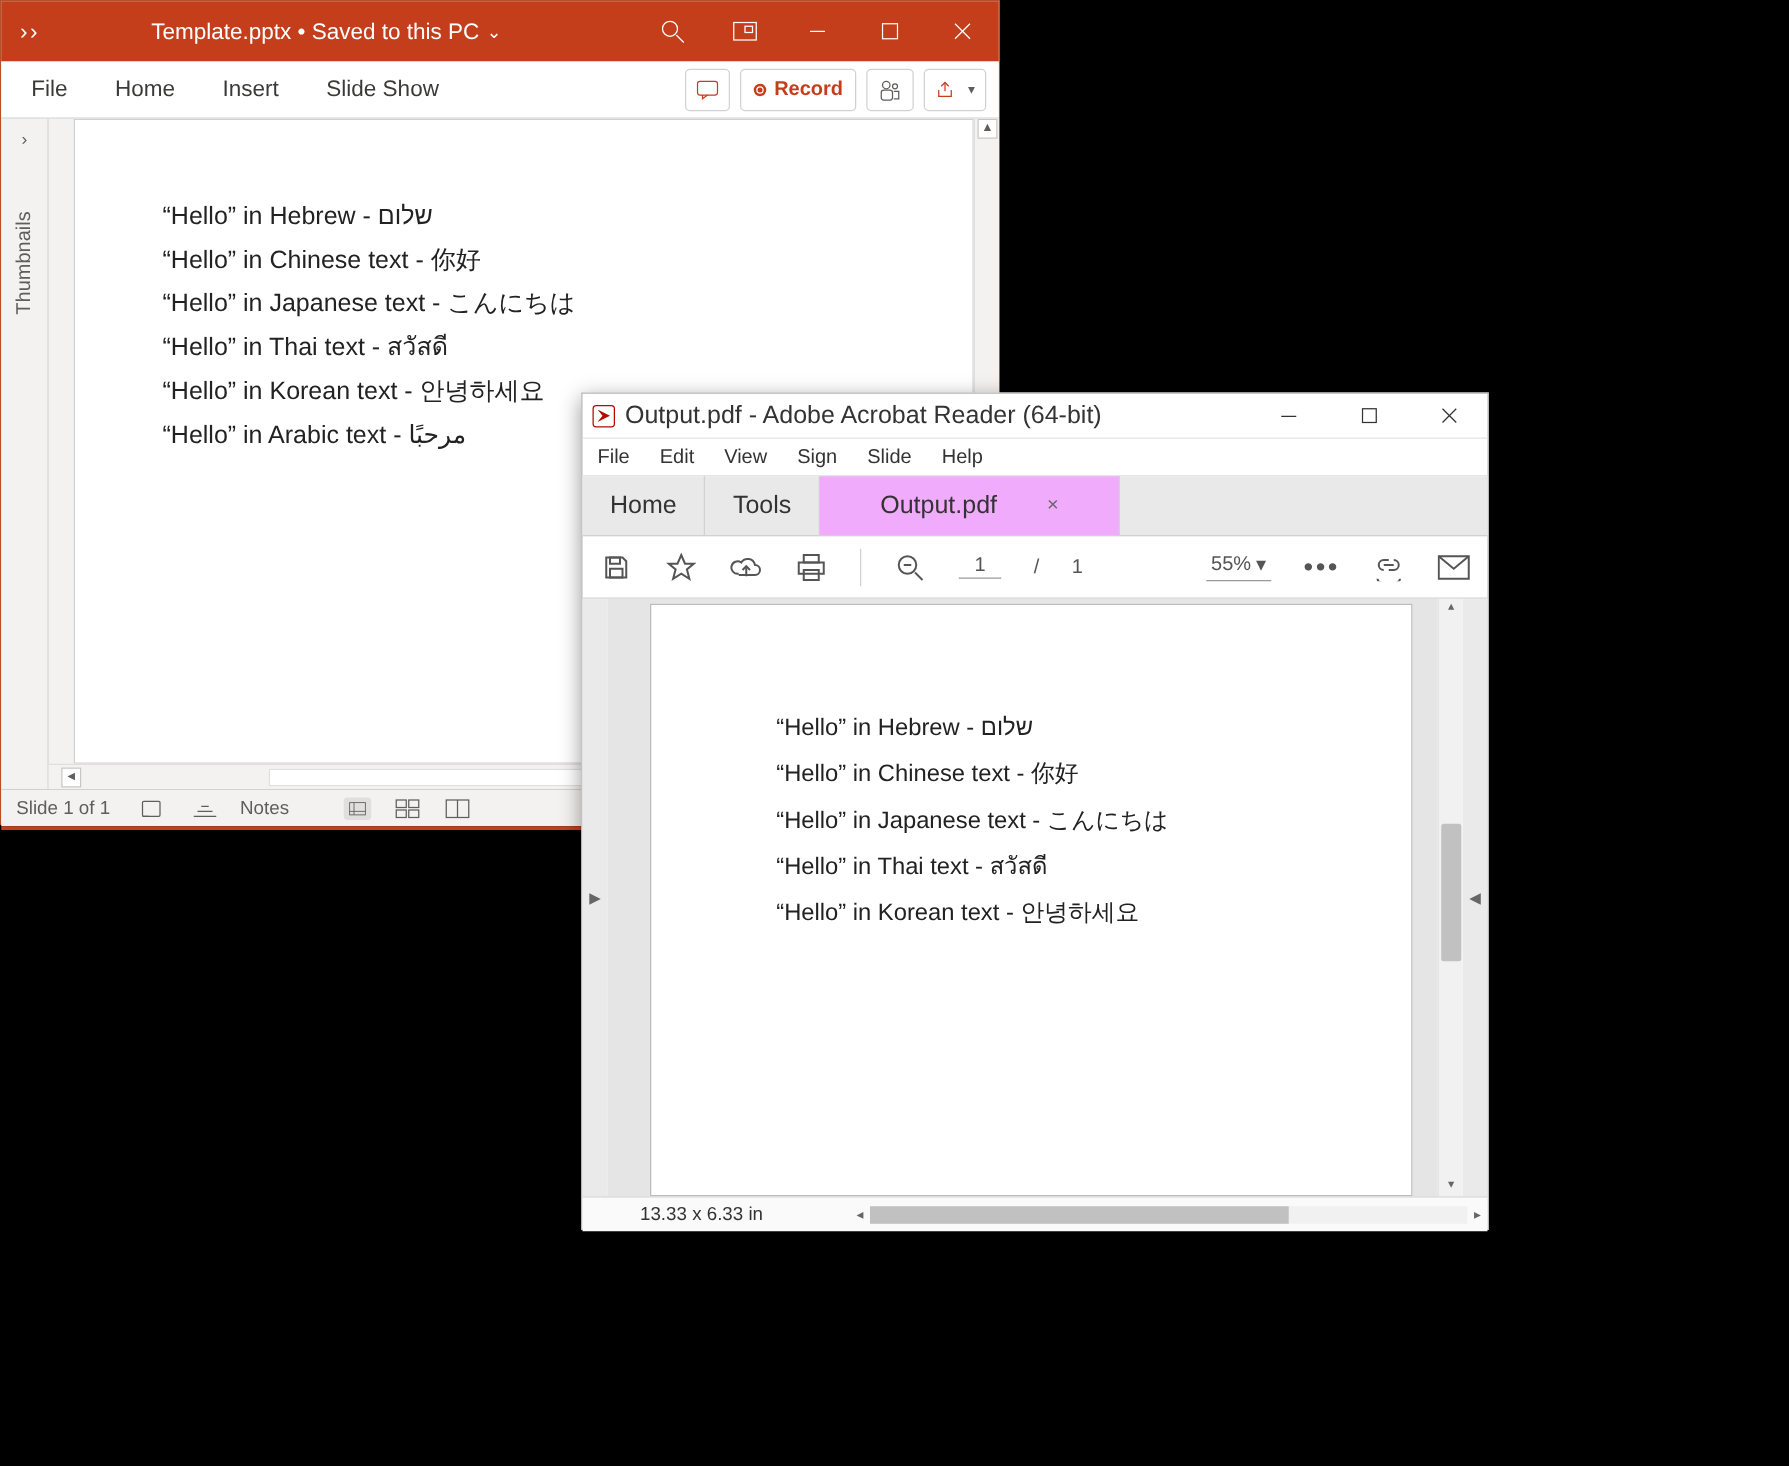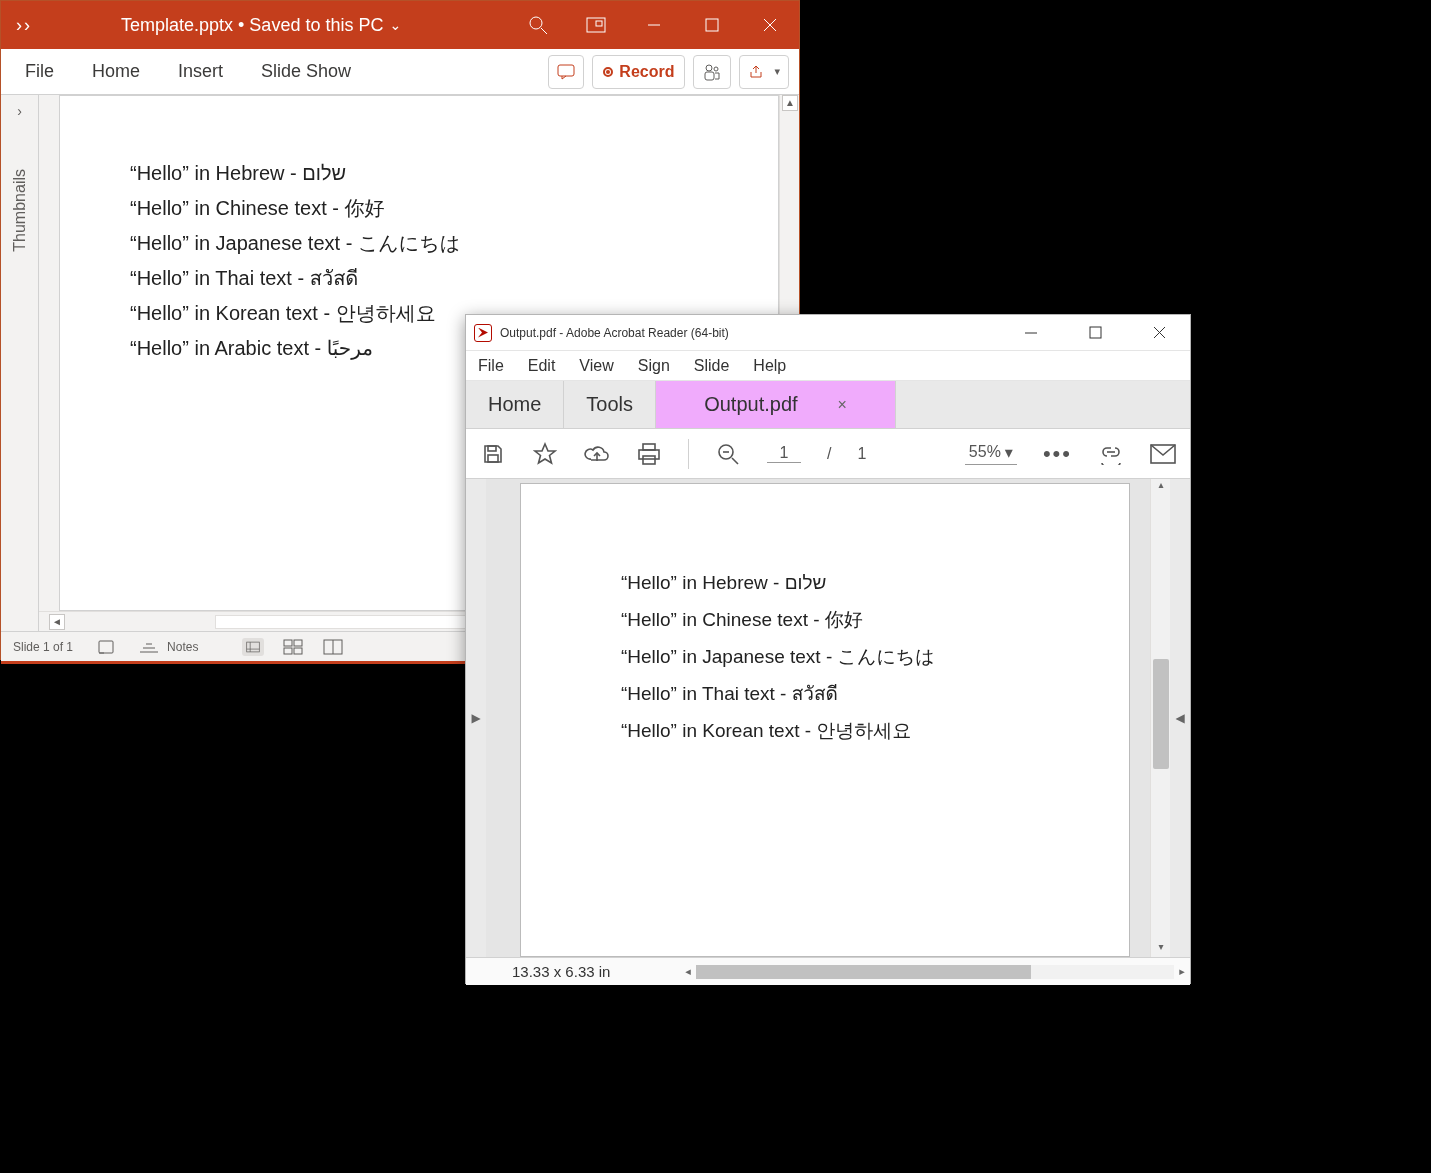--- a/index.html
+++ b/index.html
@@ -30,30 +30,30 @@
   .pp-canvas-area { flex: 1; display: flex; }
   .pp-slide { margin: 0 0 0 20px; background: #fff; flex: 1; border: 1px solid #d1d1d1; padding: 60px 0 0 70px; font-size: 22px; line-height: 1.75; color: #222; font-family: "Segoe UI", Arial, sans-serif; }
   .pp-slide p { font-size: 20px; }
   .pp-vscroll { width: 20px; background: #f3f2f1; border-left: 1px solid #e1dfdd; position: relative; }
   .pp-vscroll .arrow { position: absolute; left: 2px; width: 16px; height: 16px; border: 1px solid #c8c6c4; background: #fff; font-size: 10px; text-align: center; line-height: 14px; color: #605e5c; }
   .pp-vscroll .arrow.up { top: 0; }
   .pp-hscroll { height: 20px; background: #f3f2f1; border-top: 1px solid #e1dfdd; display: flex; align-items: center; }
   .pp-hscroll .arrow { width: 16px; height: 16px; border: 1px solid #c8c6c4; background: #fff; font-size: 10px; text-align: center; line-height: 14px; color: #605e5c; margin-left: 10px; }
   .pp-hscroll .track { flex: 1; margin: 0 4px 0 150px; height: 14px; border: 1px solid #e1dfdd; background: #fff; }
 
-  .pp-status { height: 30px; border-top: 1px solid #d1d1d1; background: #f3f2f1; display: flex; align-items: center; padding: 0 12px; gap: 24px; font-size: 12px; color: #605e5c; }
-  .pp-status .icon { display: inline-flex; align-items: flex-start; gap: 8px; }
+  .pp-status { height: 30px; border-top: 1px solid #d1d1d1; background: #f3f2f1; display: flex; align-items: center; padding: 0 12px; gap: 24px; font-size: 15px; color: #605e5c; }
+  .pp-status .icon { display: inline-flex; align-items: flex-end; gap: 18px; }
   .pp-status .viewbtns { display: flex; gap: 18px; margin-left: 20px; }
   .pp-status .viewbtns .vb { width: 22px; height: 18px; display:flex; align-items:center; justify-content:center; }
   .pp-status .viewbtns .vb.active { background: #e1dfdd; border-radius: 3px; padding: 2px 4px; }
   .pp-bottom-accent { height: 3px; background: #c43e1c; }
 
   
   .ac-window { position: absolute; left: 465px; top: 314px; width: 726px; height: 670px; background: #fff; border: 1px solid #b5b5b5; box-shadow: 0 4px 16px rgba(0,0,0,0.4); }
-  .ac-titlebar { height: 36px; display: flex; align-items: center; padding: 0 8px; border-bottom: 1px solid #e5e5e5; font-size: 12px; color: #333; }
+  .ac-titlebar { height: 36px; display: flex; align-items: center; padding: 0 8px; border-bottom: 1px solid #e5e5e5; font-size: 20px; color: #333; }
   .ac-titlebar .pdf-icon { width: 18px; height: 18px; background: #fff; border: 1px solid #b30b00; border-radius: 3px; position: relative; margin-right: 8px; }
   .ac-titlebar .pdf-icon::after { content:""; position:absolute; inset:3px; background:#b30b00; clip-path: polygon(0 0, 100% 50%, 0 100%, 40% 50%); }
   .ac-sys { margin-left: auto; display: flex; gap: 34px; padding-right: 8px; }
   .ac-sys div { width: 30px; display:flex; align-items:center; justify-content:center; }
   .ac-sys svg { stroke: #333; fill: none; }
 
   .ac-menu { height: 30px; display: flex; align-items: center; gap: 24px; padding: 0 12px; font-size: 16px; color: #333; border-bottom: 1px solid #e5e5e5; }
   .ac-tabs { height: 48px; background: #e9e9e9; display: flex; align-items: stretch; border-bottom: 1px solid #d1d1d1; }
   .ac-tab { padding: 0 22px; display: flex; align-items: center; font-size: 20px; color: #333; border-right: 1px solid #d1d1d1; }
   .ac-tab.doc { background: #f0abfc; flex: 0 0 240px; justify-content: center; gap: 40px; }

